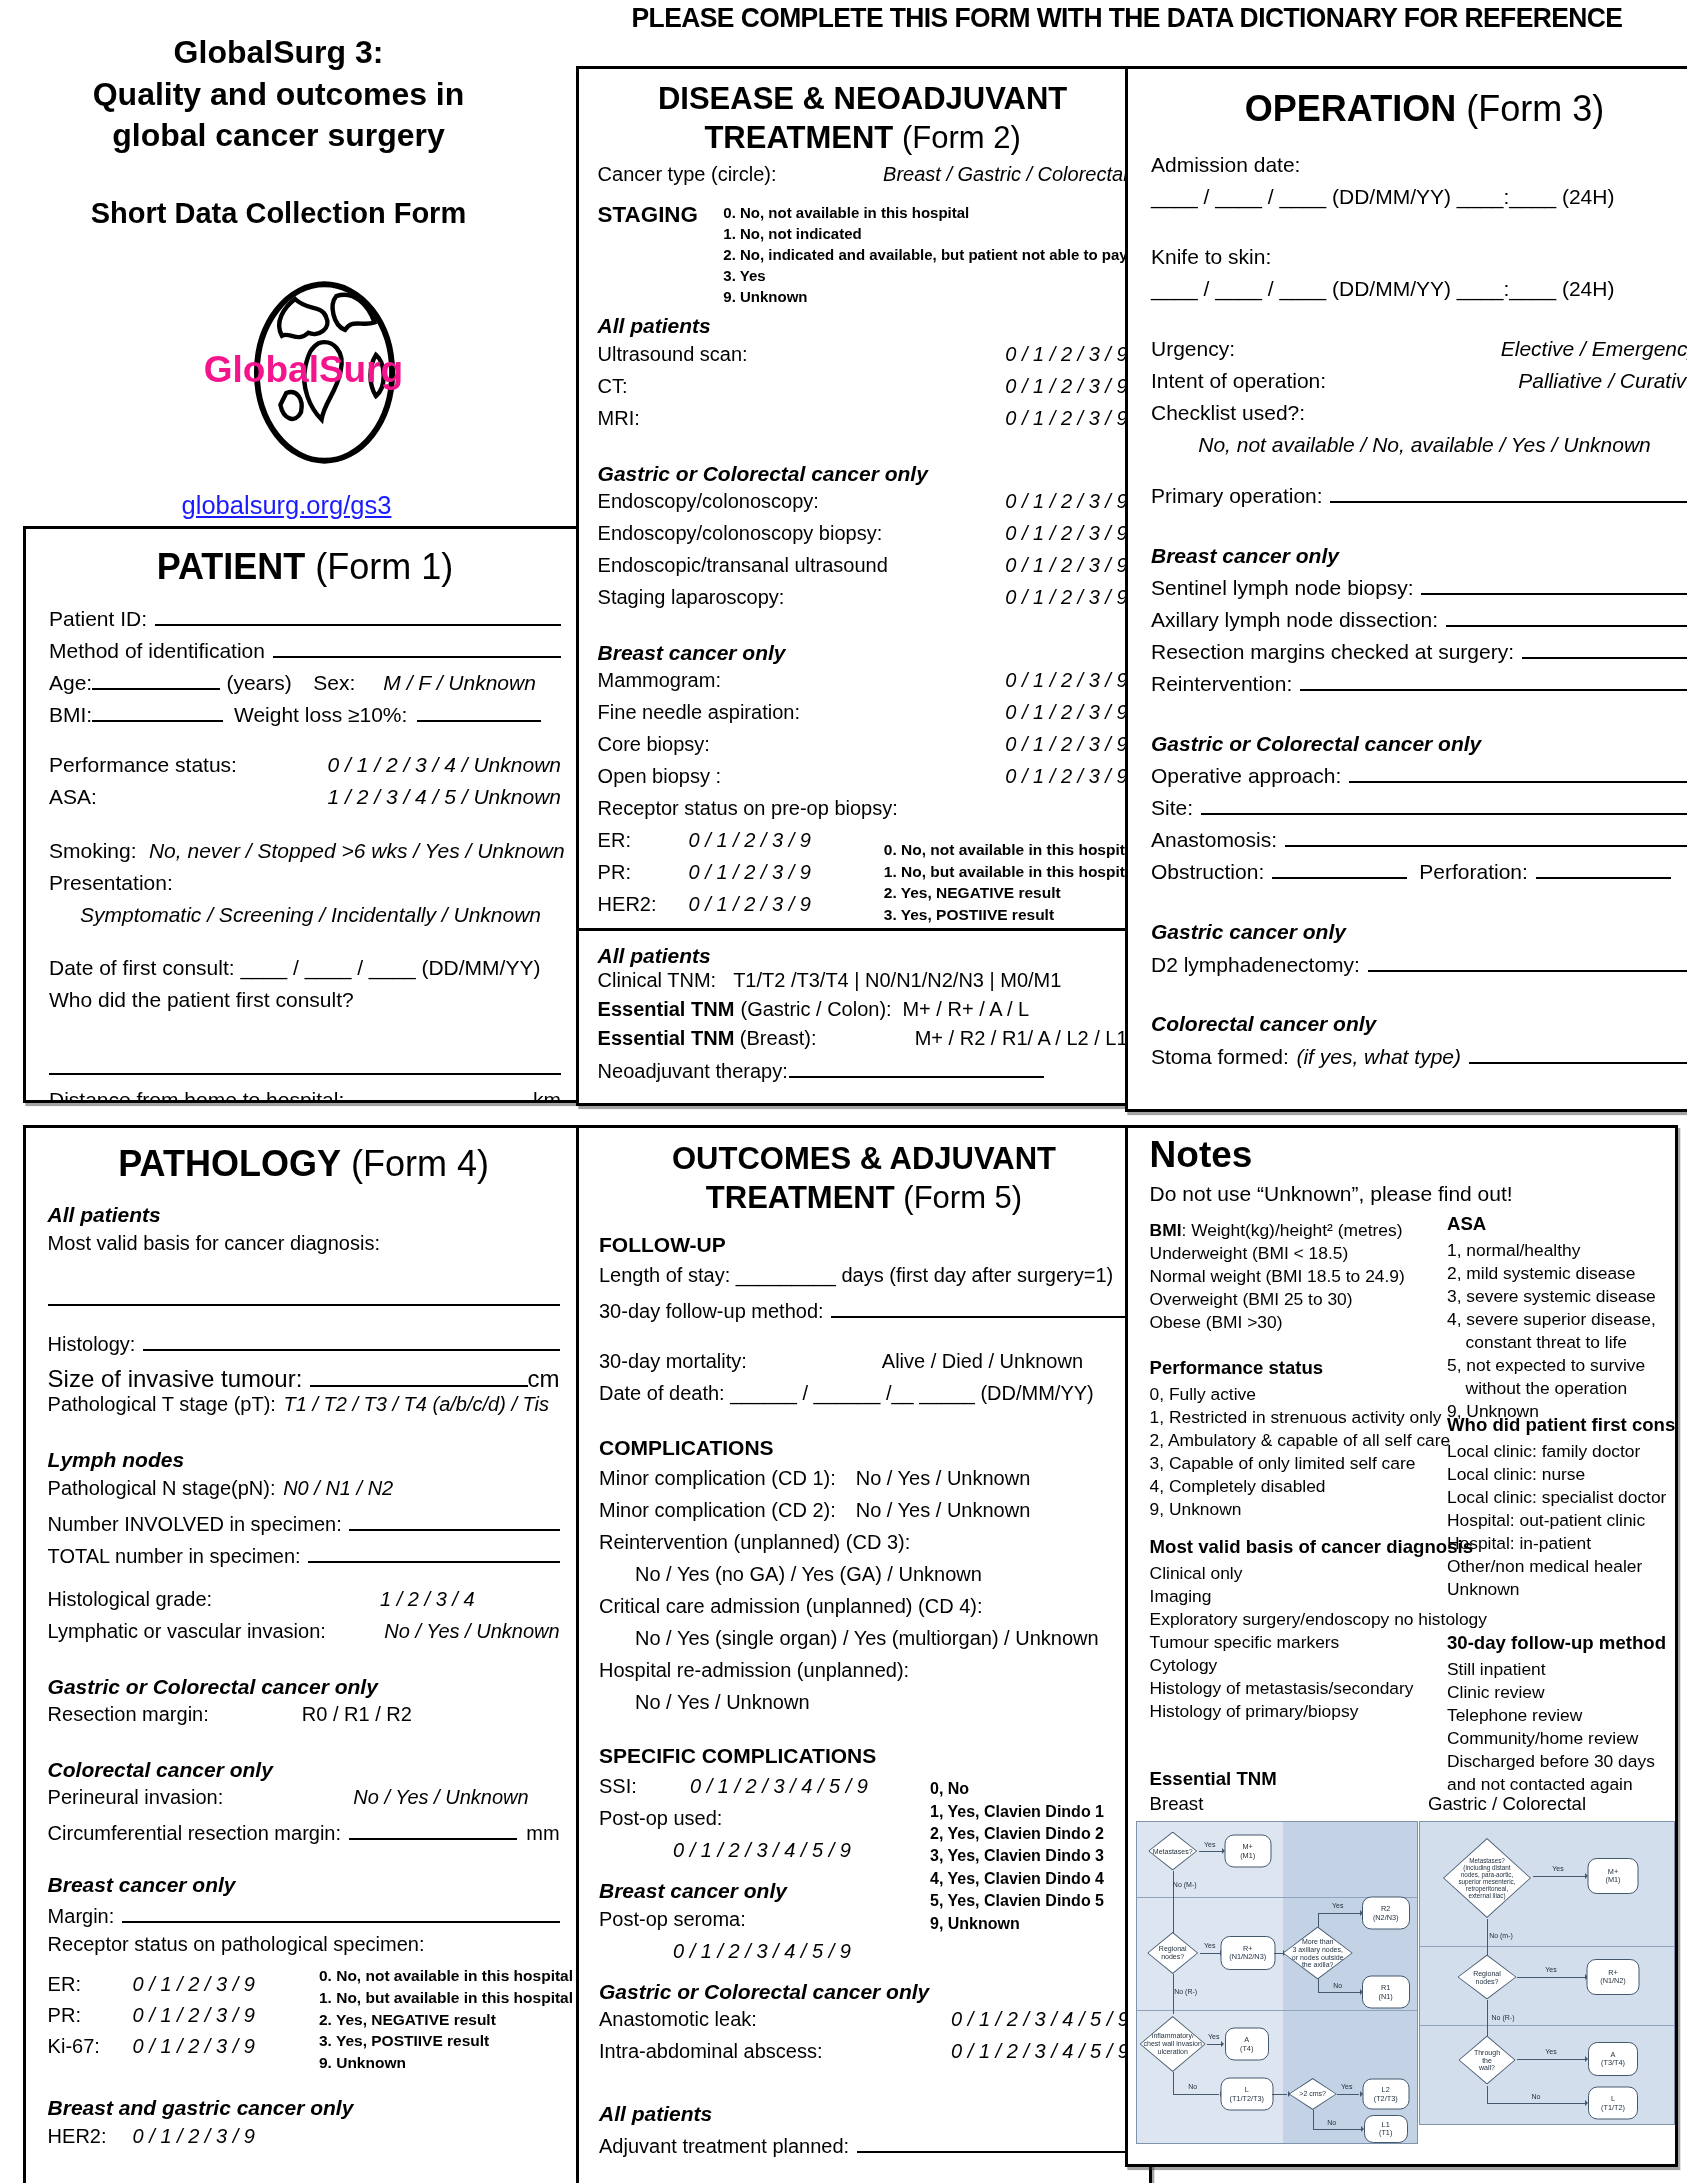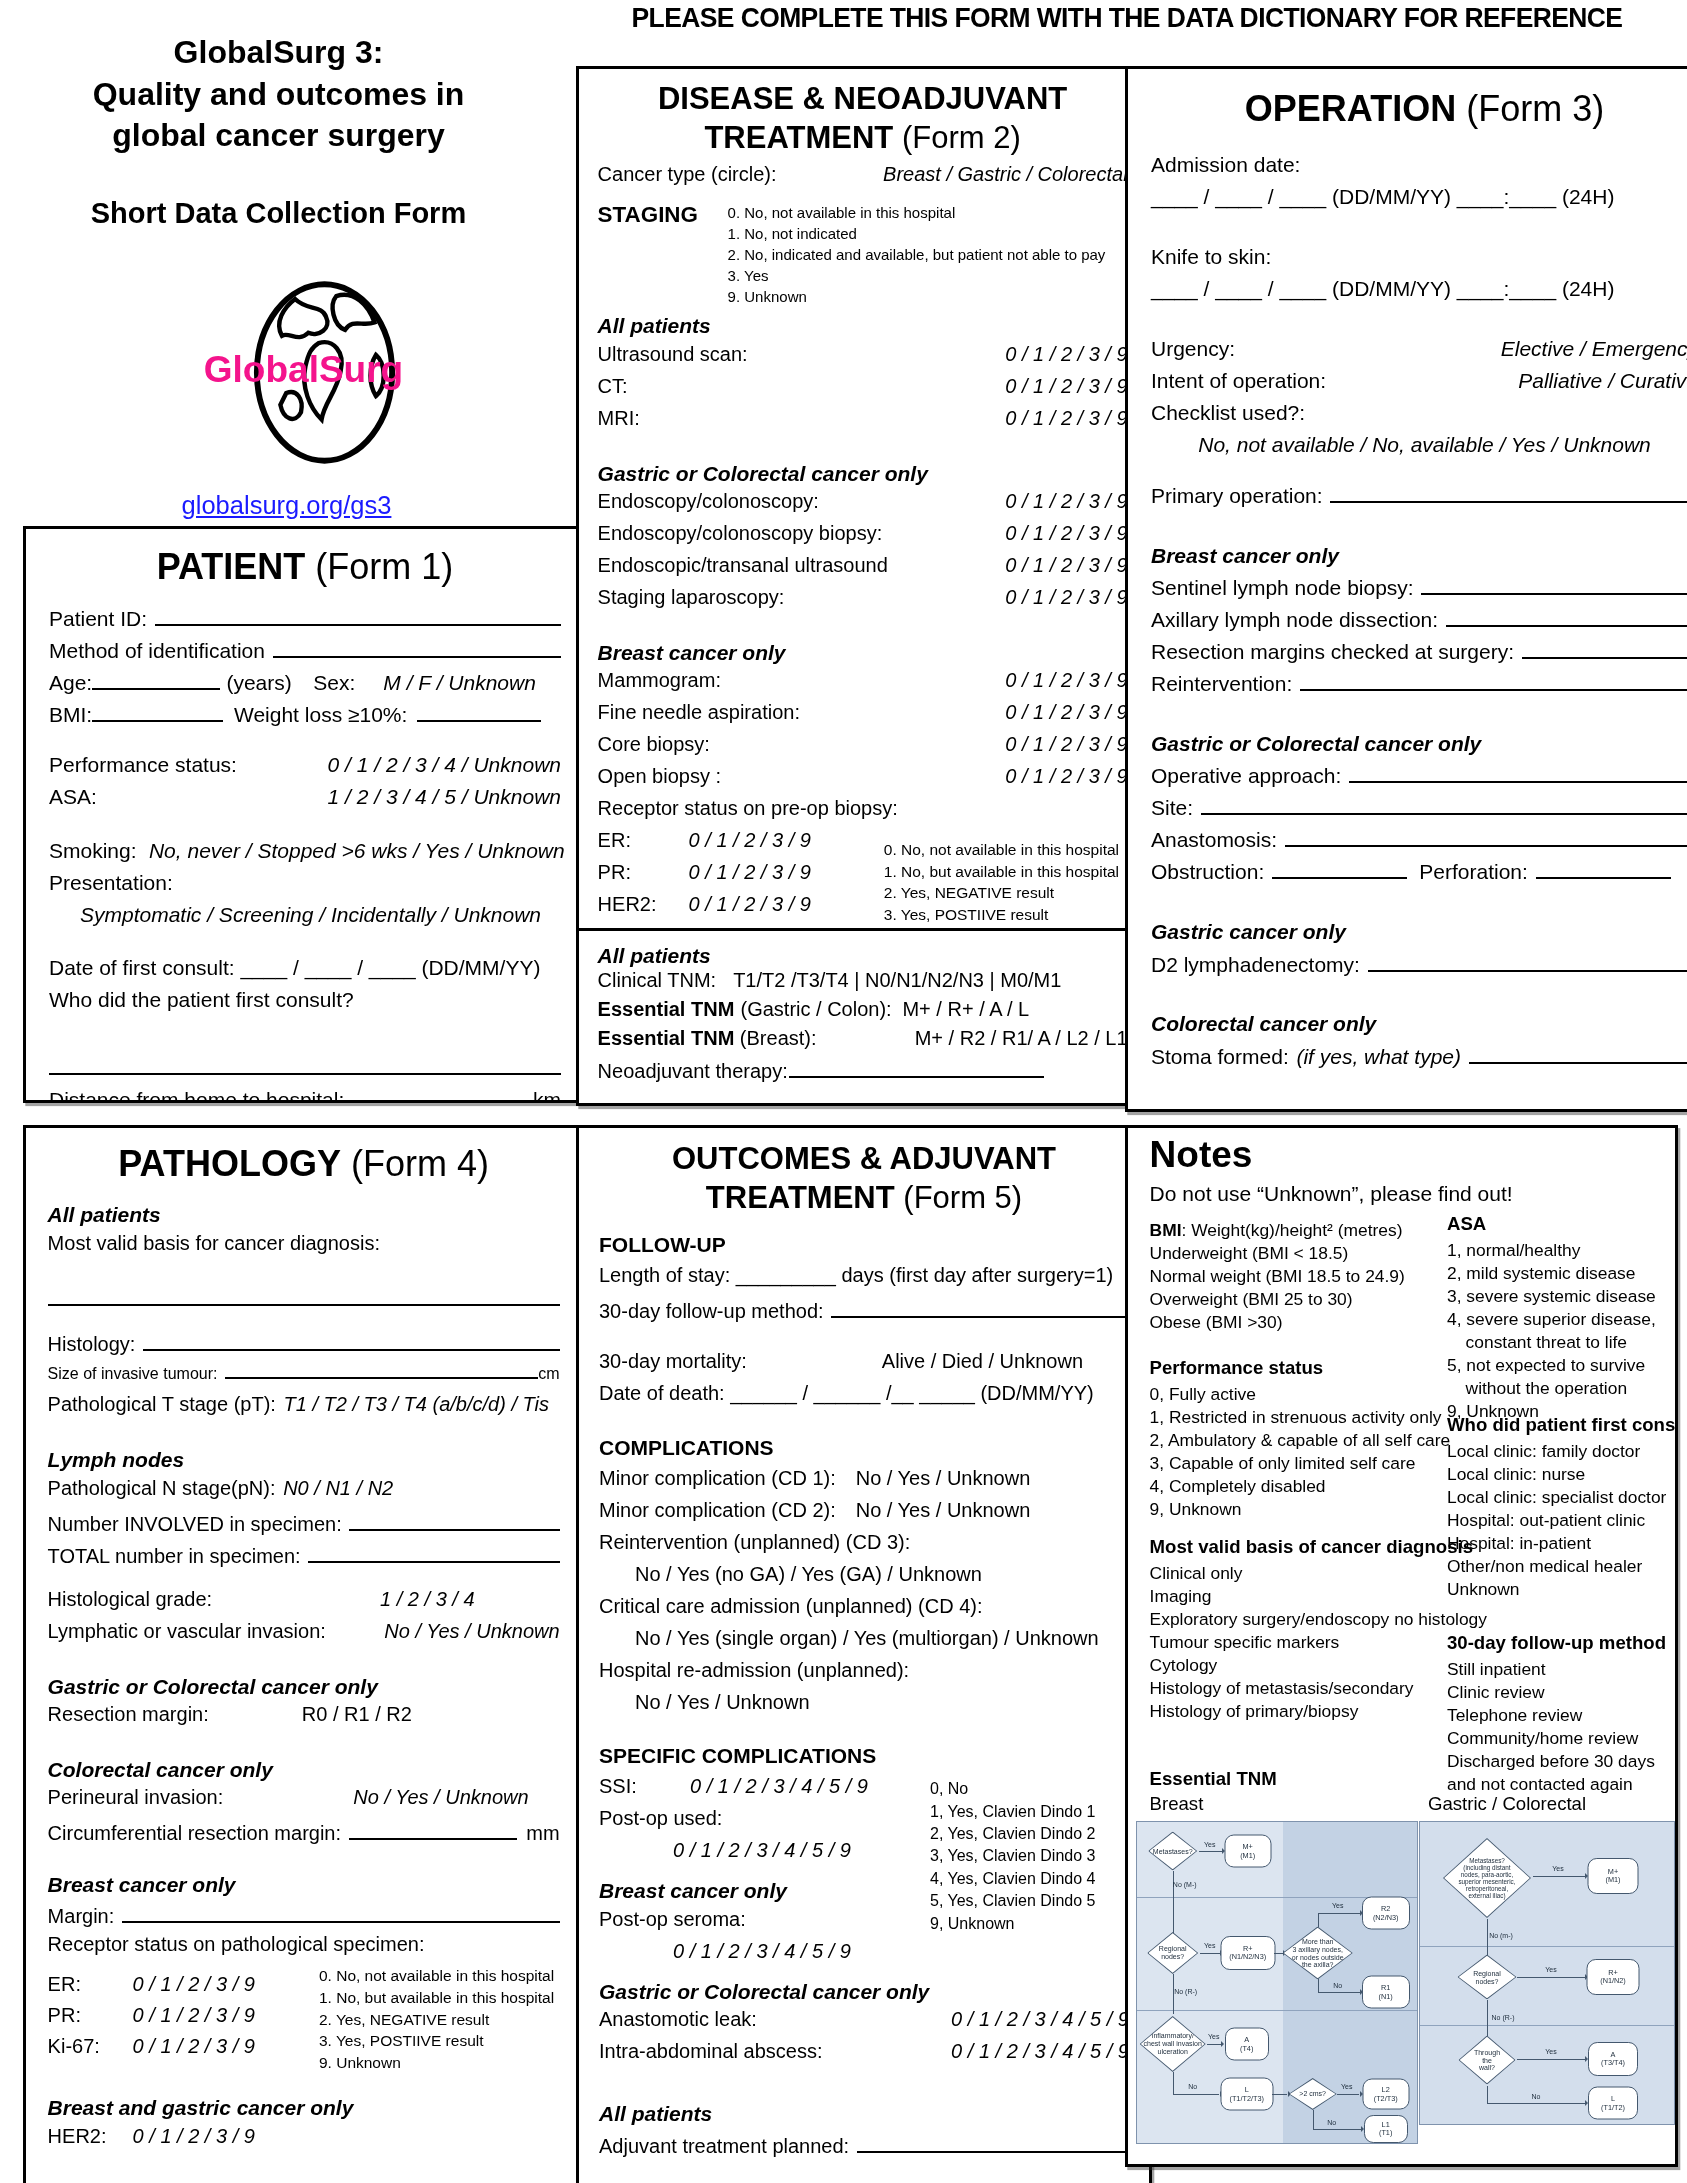--- a/index.html
+++ b/index.html
@@ -27,21 +27,21 @@
   .sp{justify-content:space-between;}
   .lbl{white-space:nowrap;}
   .opt{font-style:italic;white-space:nowrap;}
   .fill{flex:1 1 auto;height:1em;border-bottom:2.3px solid #000;margin-left:7.7px;min-width:31px;}
   .blank{display:inline-block;height:1em;border-bottom:2.3px solid #000;vertical-align:baseline;}
   .sub{font-weight:700;font-style:italic;font-size:21px;min-height:34px;display:flex;
        align-items:flex-end;padding-bottom:4.6px;}
   .caps{font-weight:700;}
   .gap20{margin-top:15.5px;} .gap28{margin-top:21.6px;} .gap36{margin-top:28px;}
   .indent{padding-left:36px;}
-  .legend{font-size:15px;line-height:1.4;font-weight:400;font-style:normal;}
+  .legend{font-size:15px;line-height:1.4;font-weight:700;font-style:normal;}
   .legend div{white-space:nowrap;}
   .two-col{display:flex;align-items:center;}
   
   .title-block{position:absolute;left:31px;top:32px;width:495px;text-align:center;
                font-size:32px;font-weight:800;line-height:1.3;}
   .subtitle{position:absolute;left:31px;top:197px;width:495px;text-align:center;
             font-size:29px;font-weight:800;}
   .logo{position:absolute;left:251px;top:274px;width:147px;height:197px;}
   .logo svg{width:100%;height:100%;}
   .logo-word{position:absolute;left:176px;top:349px;width:255px;text-align:center;
@@ -368,21 +368,21 @@
     <div class="line" style="font-size:20px;min-height:31px">
         <span class="lbl">Most valid basis for cancer diagnosis:</span>
       </div>
     <div class="line" style="margin-top:20px;min-height:28px">
         <span class="fill" style="margin-left:0"></span>
       </div>
     <div class="line" style="font-size:20px;margin-top:18.6px;min-height:32px">
         <span class="lbl">Histology:</span>
         <span class="fill"></span>
       </div>
-    <div class="line" style="font-size:16px;min-height:32px">
+    <div class="line" style="font-size:24px;min-height:32px">
         <span class="lbl">Size of invasive tumour:</span>
         <span class="fill"></span>
         <span class="lbl">cm</span>
       </div>
     <div class="line" style="font-size:20px;min-height:32px">
         <span class="lbl">Pathological T stage (pT):</span>
         <span class="opt" style="margin-left:7.7px">T1 / T2 / T3 / T4 (a/b/c/d) / Tis</span>
       </div>
     <div class="sub gap20" style="min-height:31px">Lymph nodes</div>
     <div class="line" style="font-size:20px;min-height:32px">

